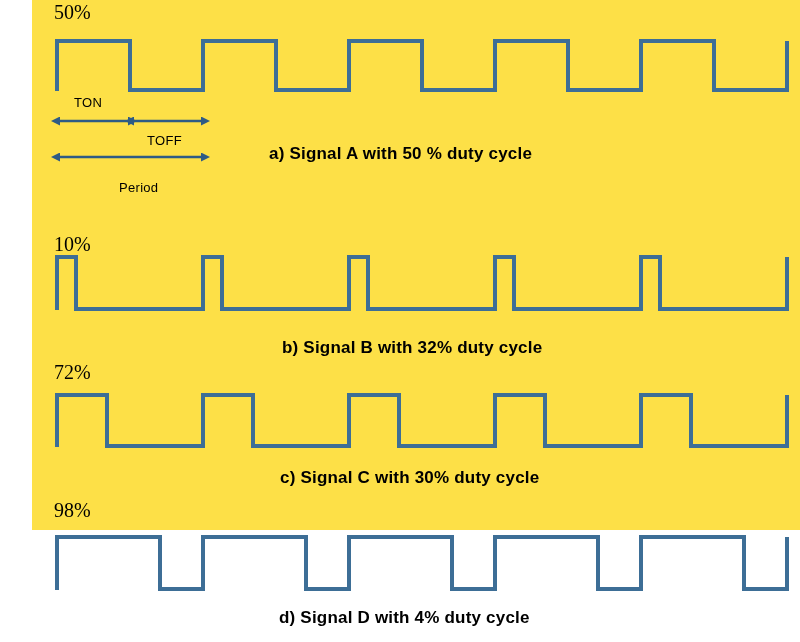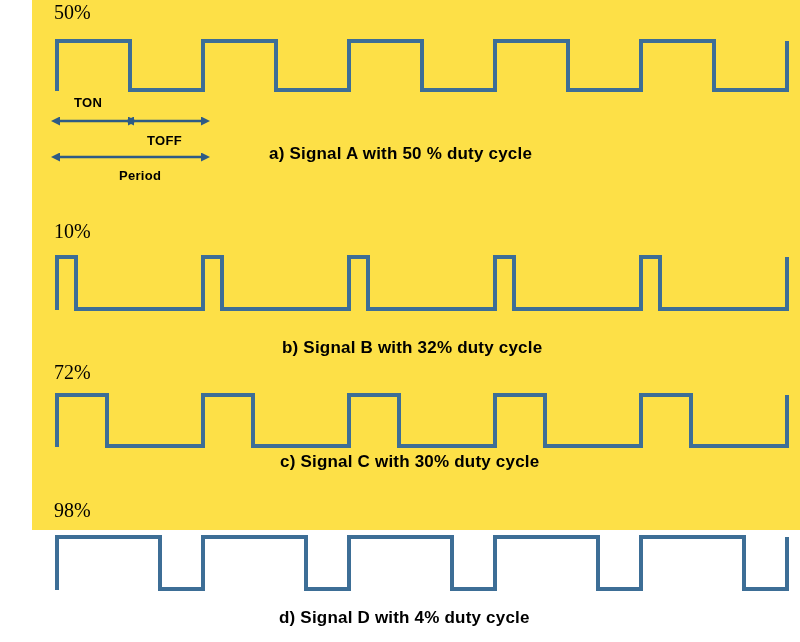--- a/index.html
+++ b/index.html
@@ -36,21 +36,21 @@
     font-family: "Liberation Sans", sans-serif;
     font-weight: bold;
     font-size: 17px;
     color: #000000;
     white-space: nowrap;
     letter-spacing: 0.2px;
   }
   .dim-label {
     position: absolute;
     font-family: "Liberation Sans", sans-serif;
-    font-weight: bold;
+    font-weight: normal;
     font-size: 13px;
     color: #000000;
     white-space: nowrap;
     letter-spacing: 0.3px;
   }
   svg.wave, svg.arrows {
     position: absolute;
     left: 0;
     top: 0;
     overflow: visible;
@@ -64,56 +64,56 @@
   <div class="pct-label" style="left:22px; top:2px;">50%</div>
 
   <svg class="wave" width="800" height="642">
     <path fill="none" stroke="#3d6e96" stroke-width="4" stroke-linecap="butt" stroke-linejoin="miter" d="M 25 91 L 25 41 L 98 41 L 98 90 L 171 90 L 171 41 L 244 41 L 244 90 L 317 90 L 317 41 L 390 41 L 390 90 L 463 90 L 463 41 L 536 41 L 536 90 L 609 90 L 609 41 L 682 41 L 682 90 L 755 90 L 755 41"></path>
   </svg>
 
   <div class="dim-label" style="left:42px; top:95px;">TON</div>
 
   <div class="dim-label" style="left:115px; top:133px;">TOFF</div>
 
-  <div class="dim-label" style="left:87px; top:168px;">Period</div>
+  <div class="dim-label" style="left:87px; top:180px;">Period</div>
 
   <svg class="arrows" width="800" height="642">
     <defs>
       <marker id="ah-start" markerWidth="9" markerHeight="9" refX="8" refY="4.5" orient="auto" markerUnits="userSpaceOnUse">
         <path d="M 9 0 L 0 4.5 L 9 9 z" fill="#2e5b85"></path>
       </marker>
       <marker id="ah-end" markerWidth="9" markerHeight="9" refX="1" refY="4.5" orient="auto" markerUnits="userSpaceOnUse">
         <path d="M 0 0 L 9 4.5 L 0 9 z" fill="#2e5b85"></path>
       </marker>
     </defs>
 
     <line x1="27" y1="121" x2="97" y2="121" stroke="#2e5b85" stroke-width="2.4" marker-start="url(#ah-start)" marker-end="url(#ah-end)"></line>
 
     <line x1="101" y1="121" x2="170" y2="121" stroke="#2e5b85" stroke-width="2.4" marker-start="url(#ah-start)" marker-end="url(#ah-end)"></line>
 
     <line x1="27" y1="157" x2="170" y2="157" stroke="#2e5b85" stroke-width="2.4" marker-start="url(#ah-start)" marker-end="url(#ah-end)"></line>
   </svg>
 
   <div class="caption" style="left:237px; top:144px;text-align:right;">a) Signal A with 50 % duty cycle</div>
 
-  <div class="pct-label" style="left:22px; top:221px;">10%</div>
+  <div class="pct-label" style="left:22px; top:234px;">10%</div>
 
   <svg class="wave" width="800" height="642">
     <path fill="none" stroke="#3d6e96" stroke-width="4" stroke-linecap="butt" stroke-linejoin="miter" d="M 25 310 L 25 257 L 44 257 L 44 309 L 171 309 L 171 257 L 190 257 L 190 309 L 317 309 L 317 257 L 336 257 L 336 309 L 463 309 L 463 257 L 482 257 L 482 309 L 609 309 L 609 257 L 628 257 L 628 309 L 755 309 L 755 257"></path>
   </svg>
 
   <div class="caption" style="left:250px; top:338px;">b) Signal B with 32% duty cycle</div>
 
   <div class="pct-label" style="left:22px; top:362px;">72%</div>
 
   <svg class="wave" width="800" height="642">
     <path fill="none" stroke="#3d6e96" stroke-width="4" stroke-linecap="butt" stroke-linejoin="miter" d="M 25 447 L 25 395 L 75 395 L 75 446 L 171 446 L 171 395 L 221 395 L 221 446 L 317 446 L 317 395 L 367 395 L 367 446 L 463 446 L 463 395 L 513 395 L 513 446 L 609 446 L 609 395 L 659 395 L 659 446 L 755 446 L 755 395"></path>
   </svg>
 
-  <div class="caption" style="left:248px; top:452px;">c) Signal C with 30% duty cycle</div>
+  <div class="caption" style="left:248px; top:468px;">c) Signal C with 30% duty cycle</div>
 
   <div class="pct-label" style="left:22px; top:500px;">98%</div>
 
   <svg class="wave" width="800" height="642">
     <path fill="none" stroke="#3d6e96" stroke-width="4" stroke-linecap="butt" stroke-linejoin="miter" d="M 25 590 L 25 537 L 128 537 L 128 589 L 171 589 L 171 537 L 274 537 L 274 589 L 317 589 L 317 537 L 420 537 L 420 589 L 463 589 L 463 537 L 566 537 L 566 589 L 609 589 L 609 537 L 712 537 L 712 589 L 755 589 L 755 537"></path>
   </svg>
 
   <div class="caption" style="left:247px; top:608px;">d) Signal D with 4% duty cycle</div>
 
 </div>

